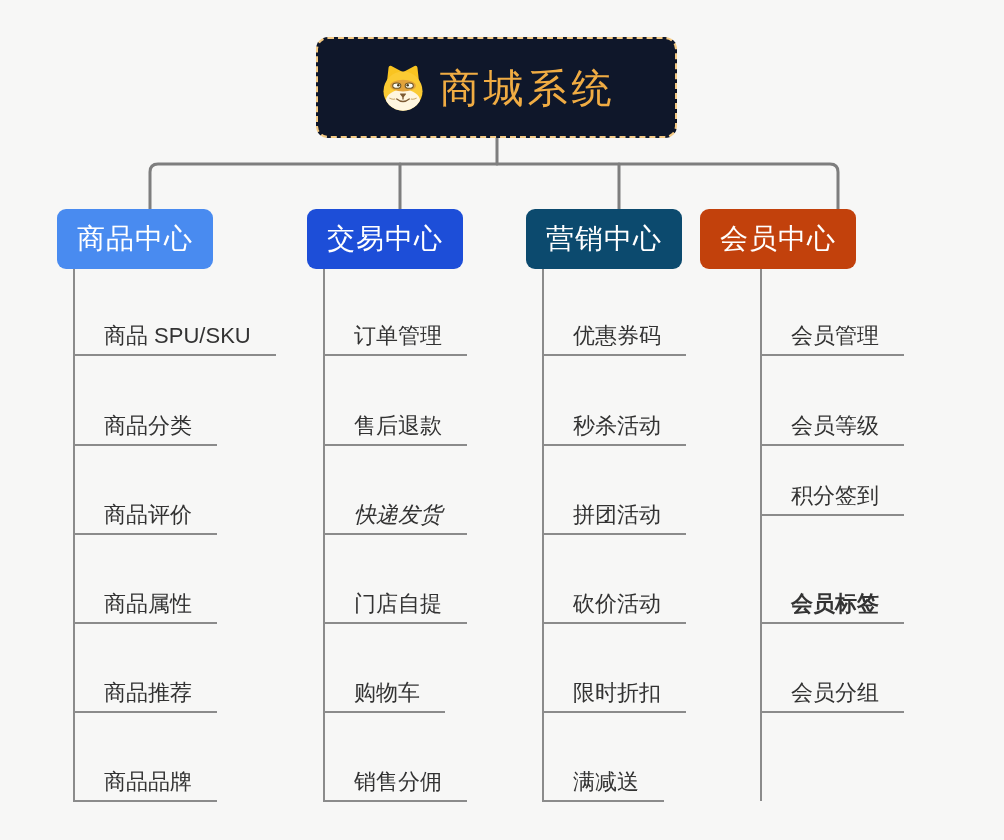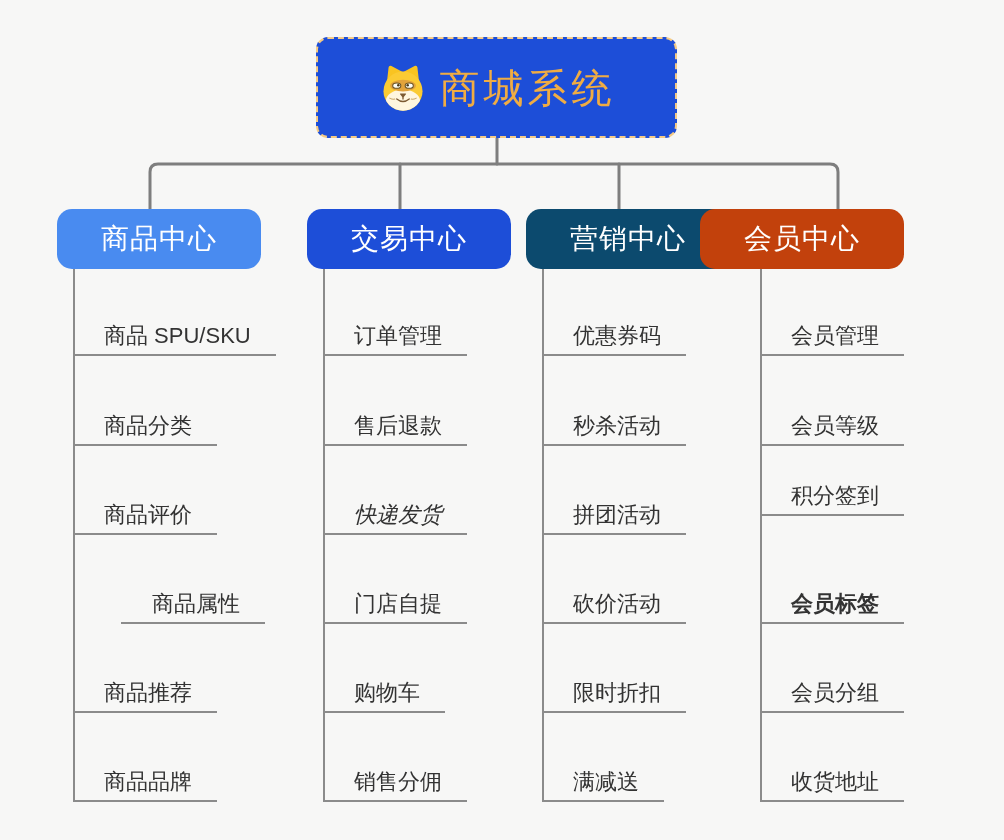--- a/index.html
+++ b/index.html
@@ -7,37 +7,37 @@
     width:1004px;height:840px;
     background:#F7F7F6;
     font-family:"Liberation Sans","DejaVu Sans",sans-serif;
     overflow:hidden;position:relative;
   }
   #canvas{position:absolute;inset:0;width:1004px;height:840px;}
 
   
   .root-node{
     position:absolute;left:316px;top:37px;width:361px;height:101px;
-    background:#1d4ed8;border:2px dashed #F5CB85;border-radius:12px;
+    background:#0f172a;border:2px dashed #F5CB85;border-radius:12px;
     box-sizing:border-box;
     display:flex;align-items:center;justify-content:center;gap:12px;
   }
   .root-title{
     font-size:40px;letter-spacing:4px;font-weight:400;line-height:1;
     color:#F0AC43;white-space:nowrap;
   }
   .root-icon{width:50px;height:50px;flex:0 0 auto;}
 
   
   .connectors{position:absolute;left:0;top:0;width:1004px;height:840px;pointer-events:none;}
 
   
   .branch-node{
-    position:absolute;top:209px;height:60px;width:204px;
-    border-radius:15px;
+    position:absolute;top:209px;height:60px;width:156px;
+    border-radius:9px;
     display:flex;align-items:center;justify-content:center;
     color:#FFFFFF;font-size:28px;letter-spacing:1px;white-space:nowrap;
     cursor:default;
   }
 
   
   .trunk{
     position:absolute;top:269px;width:2px;height:532px;
     background:#8B8B8B;
   }
@@ -101,21 +101,21 @@
     <div class="trunk" style="left: 73px;"></div>
     <div class="leaf" style="left: 73px; top: 308px;">
       <span>商品 SPU/SKU</span>
     </div>
     <div class="leaf" style="left: 73px; top: 398px;">
       <span>商品分类</span>
     </div>
     <div class="leaf" style="left: 73px; top: 487px;">
       <span>商品评价</span>
     </div>
-    <div class="leaf" style="left: 73px; top: 576px; margin-left: 48px;">
+    <div class="leaf" style="left: 73px; top: 576px;">
       <span>商品属性</span>
     </div>
     <div class="leaf" style="left: 73px; top: 665px;">
       <span>商品推荐</span>
     </div>
     <div class="leaf" style="left: 73px; top: 754px;">
       <span>商品品牌</span>
     </div>
     <div class="branch-node" style="left: 307px; background: #1d4ed8;">
       <span>交易中心</span>
@@ -173,16 +173,13 @@
     </div>
     <div class="leaf" style="left: 760px; top: 468px; font-family: Liberation Serif, serif;">
       <span>积分签到</span>
     </div>
     <div class="leaf" style="left: 760px; top: 576px; font-weight: bold;">
       <span>会员标签</span>
     </div>
     <div class="leaf" style="left: 760px; top: 665px;">
       <span>会员分组</span>
     </div>
-    <div class="leaf" style="left: 760px; top: 754px;">
-      <span>收货地址</span>
-    </div>
   </div>
 
 </body></html>

